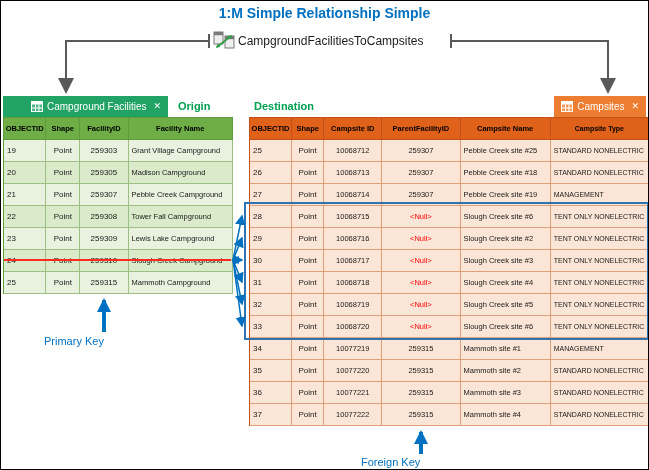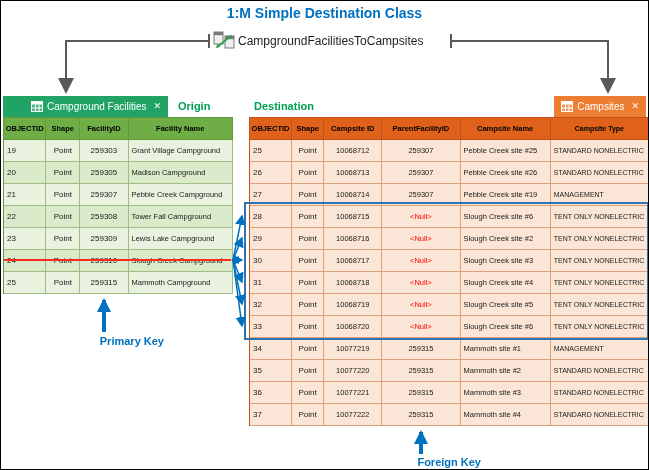--- a/index.html
+++ b/index.html
@@ -35,33 +35,33 @@
   .green th { background:var(--header_green,#6FAE46); border-color:#5f9a3d; }
   .green td { background:var(--row_green,#E8F2DF); border-color:var(--grid_green,#9DBF83); }
   .green tbody tr:nth-child(even) td { background:var(--row_green_alt,#DAEACA); }
   .orange { border-top:1px solid #c2511a; border-left:1px solid #c2511a; }
   .orange th { background:var(--header_orange,#E0611A); border-color:#c2511a; }
   .orange td { background:var(--row_orange,#FBE5D6); border-color:var(--grid_orange,#DFA077); }
   td.l { text-align:left; } td.c { text-align:center;margin-top:24px; }
   .fs75 { font-size:7.5px !important; } .fs7 { font-size:7px !important; }
   .null-val { color:var(--null_red,#FF0000); font-weight:normal; }
 
-  .key-label { width:120px; text-align:right; font-size:11px; font-weight:bold;
+  .key-label { width:120px; text-align:left; font-size:11px; font-weight:normal;
                color:var(--accent_blue,#0070C0); z-index:2; }
   #pk-label { left:43px;  top:334px; }
   #fk-label { left:360px; top:455px; }
 
   #overlay { left:0; top:0; z-index:6; pointer-events:none; }
 </style>
 </head>
 <body>
 
 <div id="canvas">
 
-  <div id="title" class="abs">1:M Simple Destination Class</div>
+  <div id="title" class="abs">1:M Simple Relationship Simple</div>
 
   <div id="rel-name" class="abs">CampgroundFacilitiesToCampsites</div>
 
   <div id="origin-tab" class="abs tab">
     <svg width="12" height="11" viewBox="0 0 12 11">
       <rect x="0.5" y="0.5" width="11" height="10" fill="rgba(255,255,255,0.2)" stroke="#fff"></rect>
       <rect x="0.5" y="0.5" width="11" height="3" fill="#fff"></rect>
       <line x1="4.5" y1="3.5" x2="4.5" y2="10.5" stroke="#fff"></line>
       <line x1="8" y1="3.5" x2="8" y2="10.5" stroke="#fff"></line>
       <line x1="0.5" y1="7" x2="11.5" y2="7" stroke="#fff"></line>
@@ -175,21 +175,21 @@
             <td class="c fs75">10068712</td>
             <td class="c fs75">259307</td>
             <td class="l fs75">Pebble Creek site #25</td>
             <td class="l fs7">STANDARD NONELECTRIC</td>
           </tr>
           <tr>
             <td class="l ">26</td>
             <td class="c ">Point</td>
             <td class="c fs75">10068713</td>
             <td class="c fs75">259307</td>
-            <td class="l fs75">Pebble Creek site #26</td>
+            <td class="l fs75">Pebble Creek site #18</td>
             <td class="l fs7">STANDARD NONELECTRIC</td>
           </tr>
           <tr>
             <td class="l ">27</td>
             <td class="c ">Point</td>
             <td class="c fs75">10068714</td>
             <td class="c fs75">259307</td>
             <td class="l fs75">Pebble Creek site #19</td>
             <td class="l fs7">MANAGEMENT</td>
           </tr>

